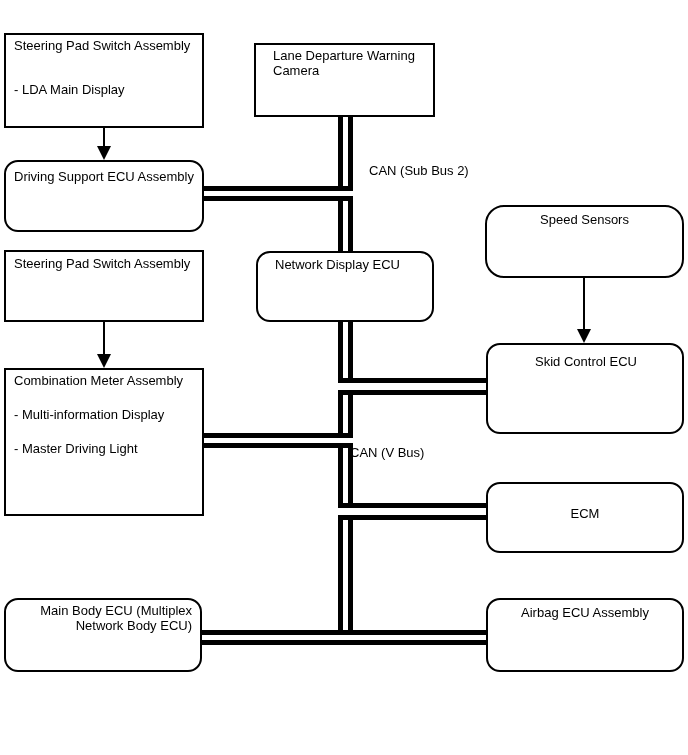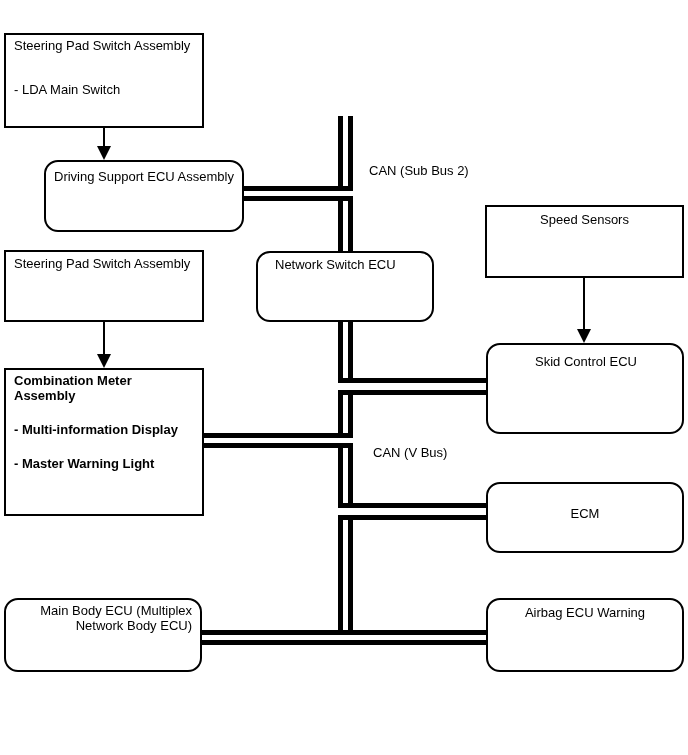--- a/index.html
+++ b/index.html
@@ -33,48 +33,48 @@
     border-left:7px solid transparent;border-right:7px solid transparent;
     border-top:14px solid #000;
   }
   
   .bus-label{position:absolute;z-index:4;white-space:nowrap;margin-left:11px;}
 
   
   #box-steering-pad-1{left:4px;top:33px;width:200px;height:95px;padding:3px 6px 0 8px;}
   #box-steering-pad-1 .sub-item{margin-top:29px;}
   #box-lane-camera{left:254px;top:43px;width:181px;height:74px;padding:3px 6px 0 17px;}
-  #box-driving-support{left:4px;top:160px;width:200px;height:72px;padding:7px 6px 0 8px;margin-left:40px;}
+  #box-driving-support{left:4px;top:160px;width:200px;height:72px;padding:7px 6px 0 8px;}
   #box-steering-pad-2{left:4px;top:250px;width:200px;height:72px;padding:4px 6px 0 8px;}
-  #box-combination-meter{left:4px;top:368px;width:200px;height:148px;padding:3px 6px 0 8px;font-weight:bold;}
+  #box-combination-meter{left:4px;top:368px;width:200px;height:148px;padding:3px 6px 0 8px;}
   #box-combination-meter .sub-item.first{}
   #box-combination-meter .sub-item{margin-top:19px;}
   #box-network-gateway{left:256px;top:251px;width:178px;height:71px;padding:4px 6px 0 17px;}
-  #box-speed-sensors{left:485px;top:205px;width:199px;height:73px;padding:5px 4px 0 4px;}
+  #box-speed-sensors{left:485px;top:205px;width:199px;height:73px;padding:5px 4px 0 4px;border-radius:19px;}
   #box-skid-control{left:486px;top:343px;width:198px;height:91px;padding:9px 2px 0 4px;}
   #box-ecm{left:486px;top:482px;width:198px;height:71px;padding:22px 4px 0 4px;}
   #box-main-body{left:4px;top:598px;width:198px;height:74px;padding:3px 8px 0 20px;text-align:right;}
   #box-airbag{left:486px;top:598px;width:198px;height:74px;padding:5px 4px 0 4px;}
 
   #bus-vertical{left:338px;top:116px;height:529px;}
   #branch-driving-support{left:204px;top:186px;width:149px;}
   #branch-skid-control{left:338px;top:378px;width:148px;height:17px;}
   #branch-combination-meter{left:204px;top:433px;width:149px;}
   #branch-ecm{left:338px;top:503px;width:148px;height:17px;}
   #branch-bottom{left:202px;top:630px;width:284px;}
 
   #arrow1-stem{left:103px;top:128px;height:19px;}
   #arrow1-head{left:97px;top:146px;}
   #arrow2-stem{left:103px;top:322px;height:33px;}
   #arrow2-head{left:97px;top:354px;}
   #arrow3-stem{left:583px;top:278px;height:52px;}
   #arrow3-head{left:577px;top:329px;}
 
   #label-sub-bus{left:358px;top:163px;}
-  #label-v-bus{left:362px;top:445px;}
+  #label-v-bus{left:339px;top:445px;}
 </style>
 </head>
 <body>
 
 <div class="stage">
 
   <div class="vline" id="bus-vertical"></div>
   <div class="hline" id="branch-driving-support"></div>
   <div class="hline" id="branch-skid-control"></div>
   <div class="hline" id="branch-combination-meter"></div>
@@ -86,55 +86,58 @@
   <div class="arrow-stem" id="arrow2-stem"></div>
   <div class="arrow-head" id="arrow2-head"></div>
   <div class="arrow-stem" id="arrow3-stem"></div>
   <div class="arrow-head" id="arrow3-head"></div>
 
   <div class="bus-label" id="label-sub-bus">CAN (Sub Bus 2)</div>
   <div class="bus-label" id="label-v-bus">CAN (V Bus)</div>
 
   <div class="box" id="box-steering-pad-1">
     <span class="title">Steering Pad Switch Assembly</span>
-    <span class="sub-item">- LDA Main Switch</span>
+    <span class="sub-item">- LDA Main Display</span>
   </div>
 
+  <div class="box" id="box-lane-camera">
+    <span class="title">Lane Departure Warning Camera</span>
+  </div>
 
   <div class="box rounded" id="box-driving-support">
     <span class="title">Driving Support ECU Assembly</span>
   </div>
 
   <div class="box" id="box-steering-pad-2">
     <span class="title">Steering Pad Switch Assembly</span>
   </div>
 
   <div class="box" id="box-combination-meter">
     <span class="title">Combination Meter Assembly</span>
     <span class="sub-item first">- Multi-information Display</span>
-    <span class="sub-item">- Master Warning Light</span>
+    <span class="sub-item">- Master Driving Light</span>
   </div>
 
   <div class="box rounded" id="box-network-gateway">
-    <span class="title">Network Switch ECU</span>
+    <span class="title">Network Display ECU</span>
   </div>
 
   <div class="box centered" id="box-speed-sensors">
     <span class="title">Speed Sensors</span>
   </div>
 
   <div class="box rounded centered" id="box-skid-control">
     <span class="title">Skid Control ECU</span>
   </div>
 
   <div class="box rounded centered" id="box-ecm">
     <span class="title">ECM</span>
   </div>
 
   <div class="box rounded" id="box-main-body">
     <span class="title">Main Body ECU (Multiplex Network Body ECU)</span>
   </div>
 
   <div class="box rounded centered" id="box-airbag">
-    <span class="title">Airbag ECU Warning</span>
+    <span class="title">Airbag ECU Assembly</span>
   </div>
 
 </div>
 
 </body></html>

